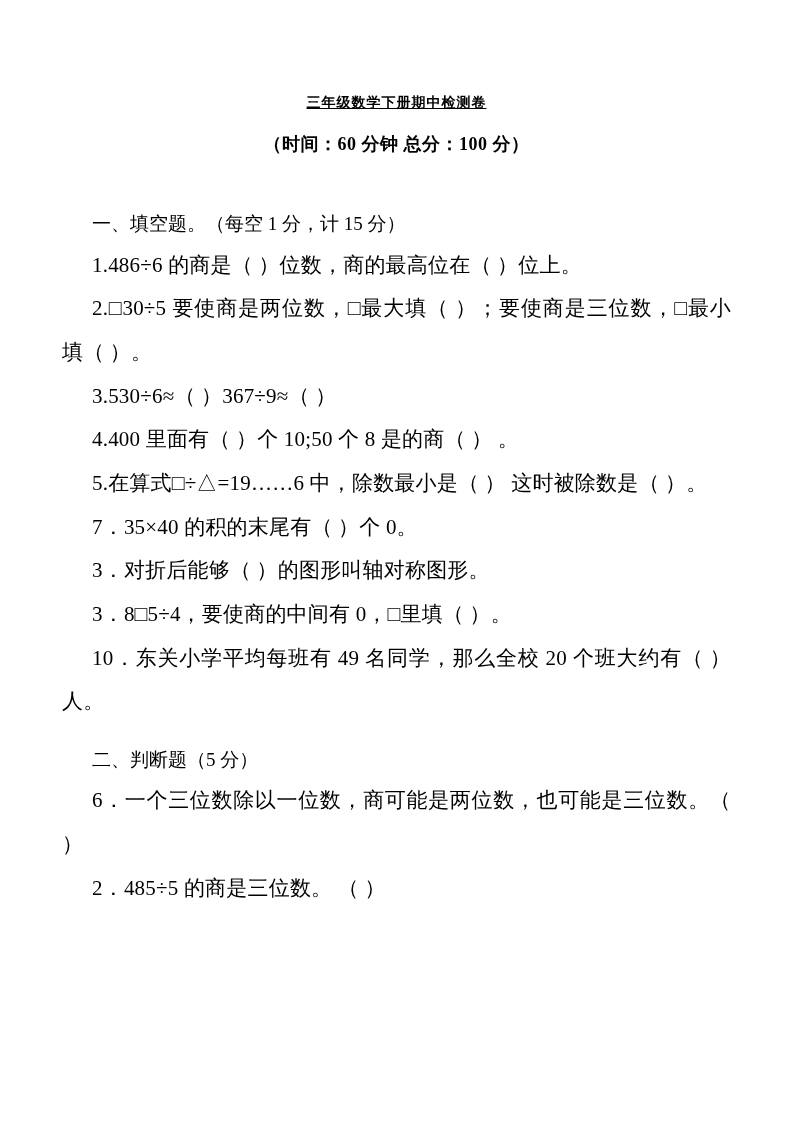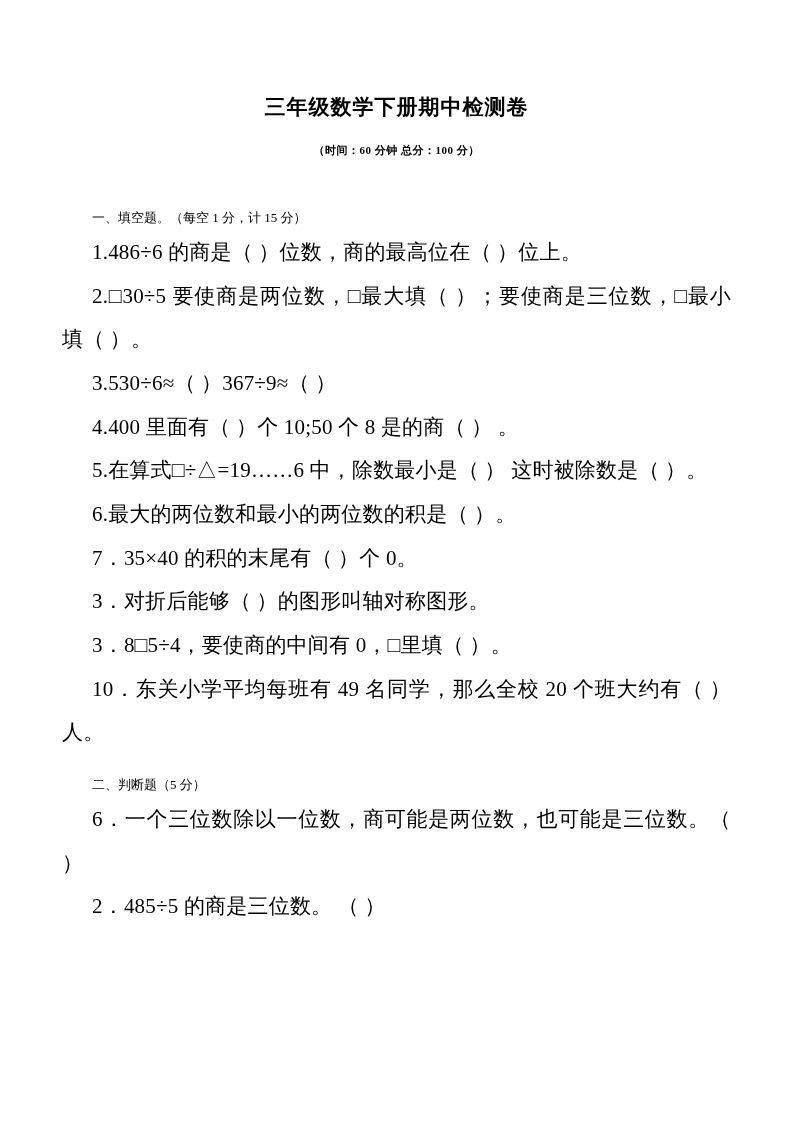--- a/index.html
+++ b/index.html
@@ -16,30 +16,31 @@
   }
   .page {
     width: 793px;
     height: 1122px;
     box-sizing: border-box;
     padding: 78px 62px 40px 62px;
     position: relative;
   }
   .doc-title {
     text-align: center;
-    font-size: 21px;
+    font-size: 14px;
     font-weight: bold;
     letter-spacing: 1px;
     margin-top: 14px;
     margin-bottom: 0;
     line-height: 1.5;
+    text-decoration: underline;
   }
   .doc-subtitle {
     text-align: center;
-    font-size: 11px;
+    font-size: 18px;
     font-weight: bold;
     letter-spacing: 0.5px;
     margin-top: 18px;
     line-height: 1.5;
   }
   .body-block {
     margin-top: 46px;
   }
   p.line {
     font-size: 21px;
@@ -47,21 +48,21 @@
     margin: 0;
     text-align: justify;
     text-justify: inter-ideograph;
     letter-spacing: 0.2px;
   }
   p.indent {
     text-indent: 30px;
   }
   p.section-head {
     text-indent: 30px;
-    font-size: 13px;
+    font-size: 19px;
     line-height: 2.08;
     margin: 0;
   }
   .gap-md { height: 16px; }
 </style>
 </head>
 <body>
 
 <div class="page">
 
@@ -69,21 +70,20 @@
   <div class="doc-subtitle">（时间：60 分钟   总分：100 分）</div>
 
   <div class="body-block">
 
     <p class="section-head">一、填空题。（每空 1 分，计 15 分）</p>
     <p class="line indent">1.486÷6 的商是（        ）位数，商的最高位在（            ）位上。</p>
     <p class="line indent">2.□30÷5 要使商是两位数，□最大填（        ）；要使商是三位数，□最小填（        ）。</p>
     <p class="line indent">3.530÷6≈（      ）367÷9≈（      ）</p>
     <p class="line indent">4.400 里面有（      ）个 10;50 个 8 是的商（     ）  。</p>
     <p class="line indent">5.在算式□÷△=19……6 中，除数最小是（        ）  这时被除数是（         ）。</p>
-    <p class="line indent">6.最大的两位数和最小的两位数的积是（         ）。</p>
     <p class="line indent">7．35×40 的积的末尾有（         ）个 0。</p>
     <p class="line indent">3．对折后能够（                        ）的图形叫轴对称图形。</p>
     <p class="line indent">3．8□5÷4，要使商的中间有 0，□里填（         ）。</p>
     <p class="line indent">10．东关小学平均每班有 49 名同学，那么全校 20 个班大约有（        ）人。</p>
 
     <div class="gap-md"></div>
 
     <p class="section-head">二、判断题（5 分）</p>
     <p class="line indent">6．一个三位数除以一位数，商可能是两位数，也可能是三位数。（     ）</p>
     <p class="line indent">2．485÷5 的商是三位数。    （     ）</p>

